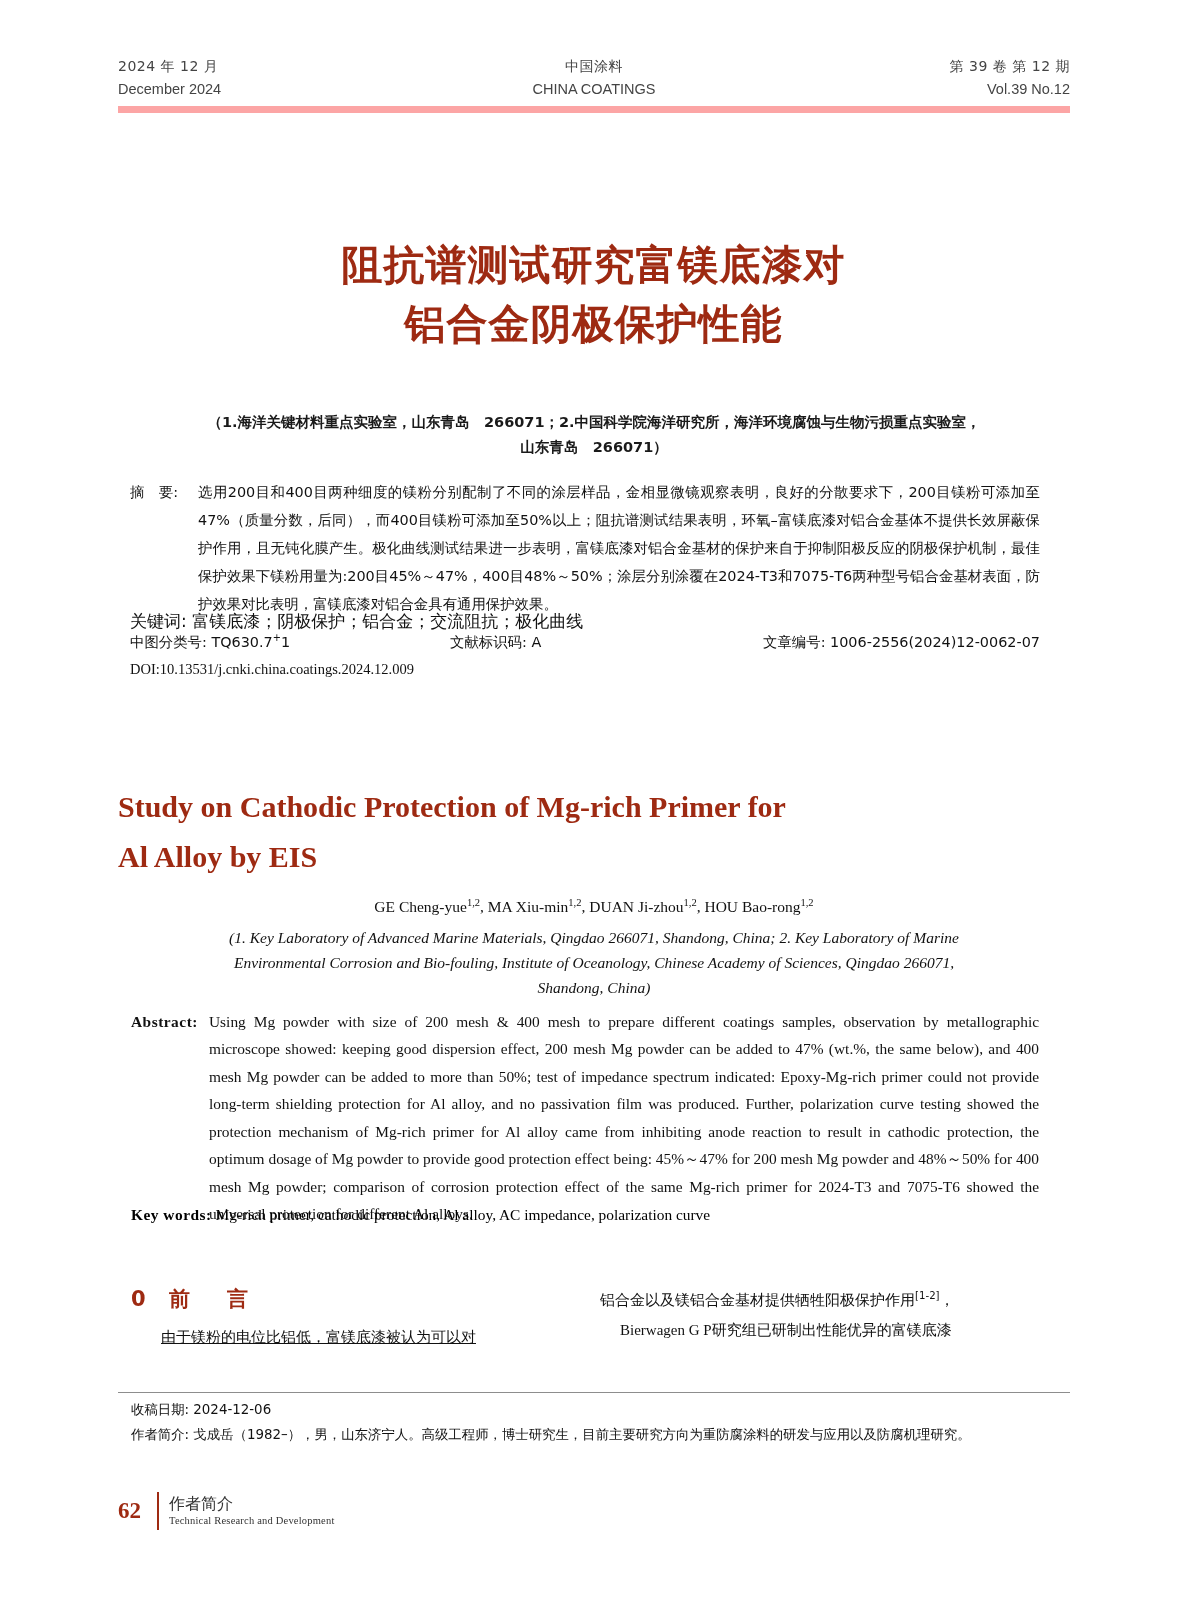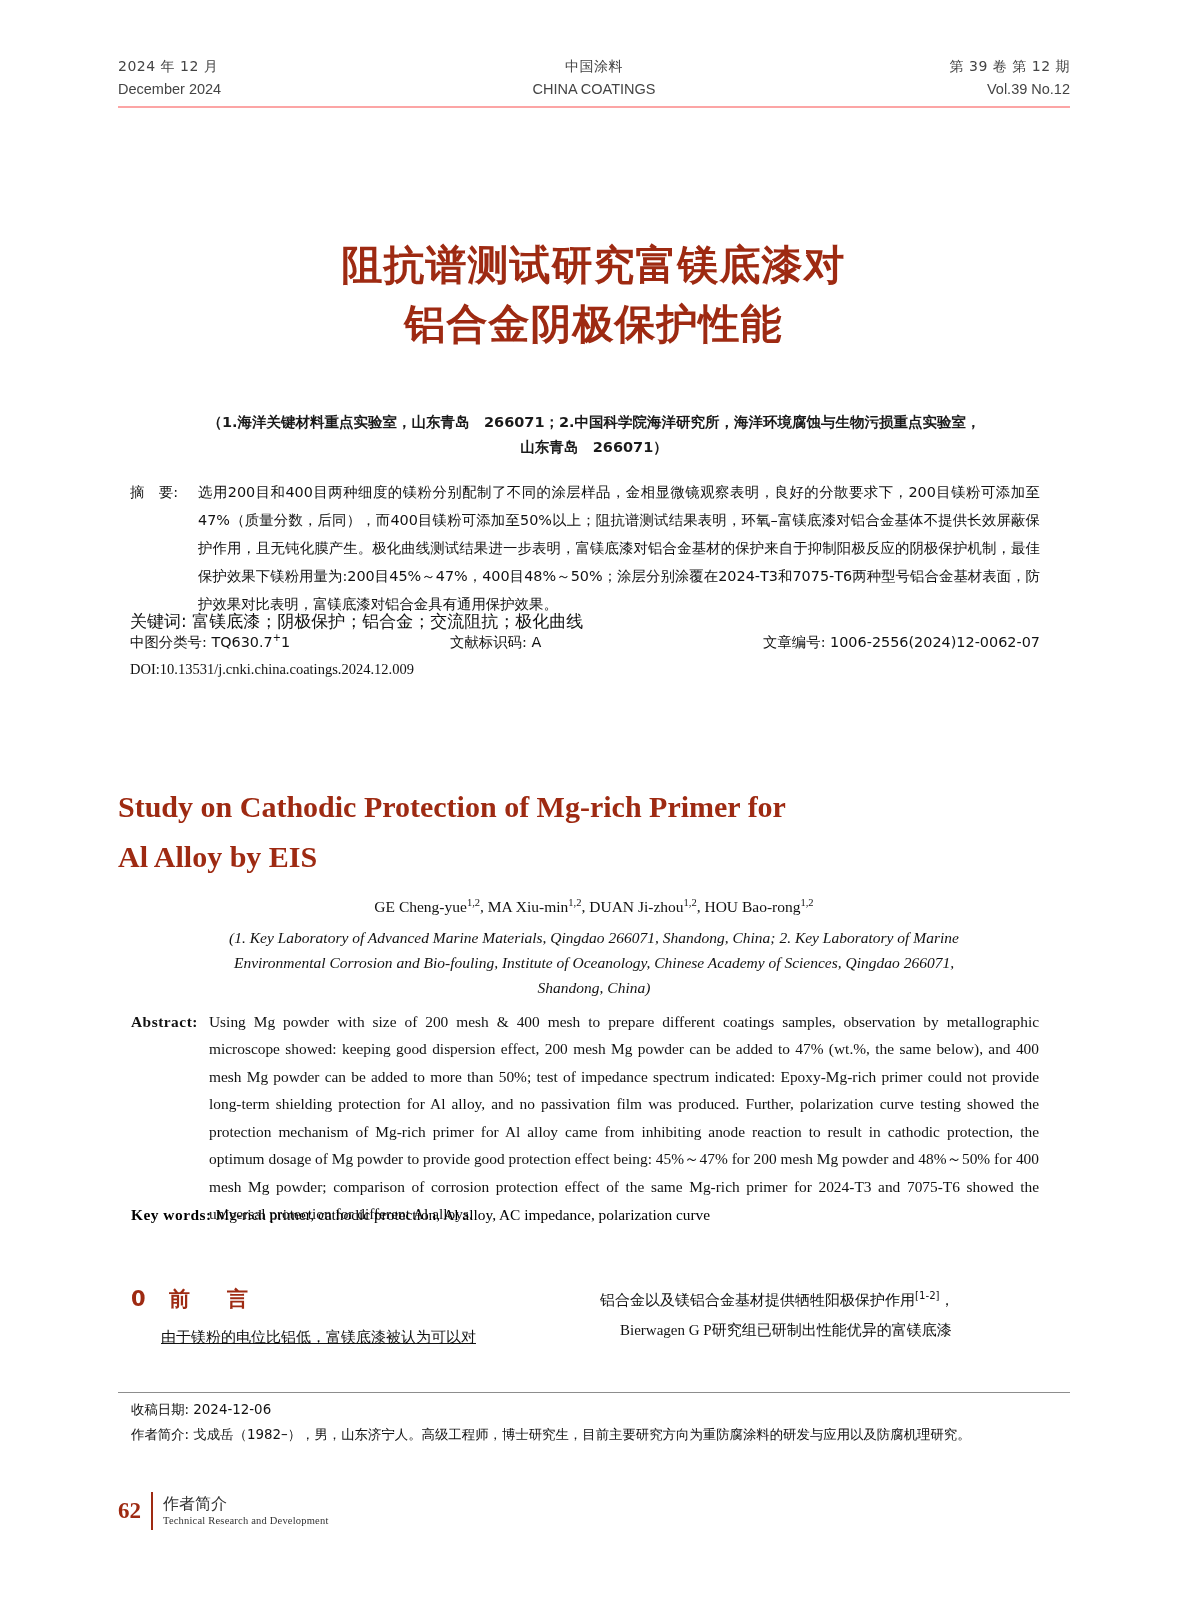--- a/index.html
+++ b/index.html
@@ -29,21 +29,21 @@
     top: 55px;
     width: 952px;
     display: flex;
     align-items: flex-start;
     justify-content: space-between;
     font-family: "Liberation Sans", sans-serif;
     color: #444;
     font-size: 14.5px;
     line-height: 1.55;
     padding-bottom: 6px;
-    border-bottom: 2px solid #fca5a5;
+    border-bottom: 7px solid #fca5a5;
   }
   .runhead .col { white-space: nowrap; }
   .runhead .col.left { text-align: left; width: 240px; }
   .runhead .col.center { text-align: center; flex: 1; }
   .runhead .col.right { text-align: right; width: 240px; }
   .runhead .line2 { display: block; }
   .cn-small { font-family: "DejaVu Sans", sans-serif; font-size: 14px; letter-spacing: 0.5px; }
 
   
   .cn-title {
@@ -270,21 +270,21 @@
     left: 118px;
     top: 1492px;
     display: flex;
     align-items: center;
   }
   .pagefoot .pgnum {
     font-family: "Liberation Serif", serif;
     font-size: 23px;
     color: #9e2a12;
     font-weight: bold;
-    padding-right: 10px;
+    padding-right: 16px;
   }
   .pagefoot .bar {
     width: 2px;
     height: 38px;
     background: #9e2a12;
     margin-right: 10px;
   }
   .pagefoot .txt { line-height: 1.25; }
   .pagefoot .t-cn {
     font-family: "DejaVu Sans", sans-serif;

